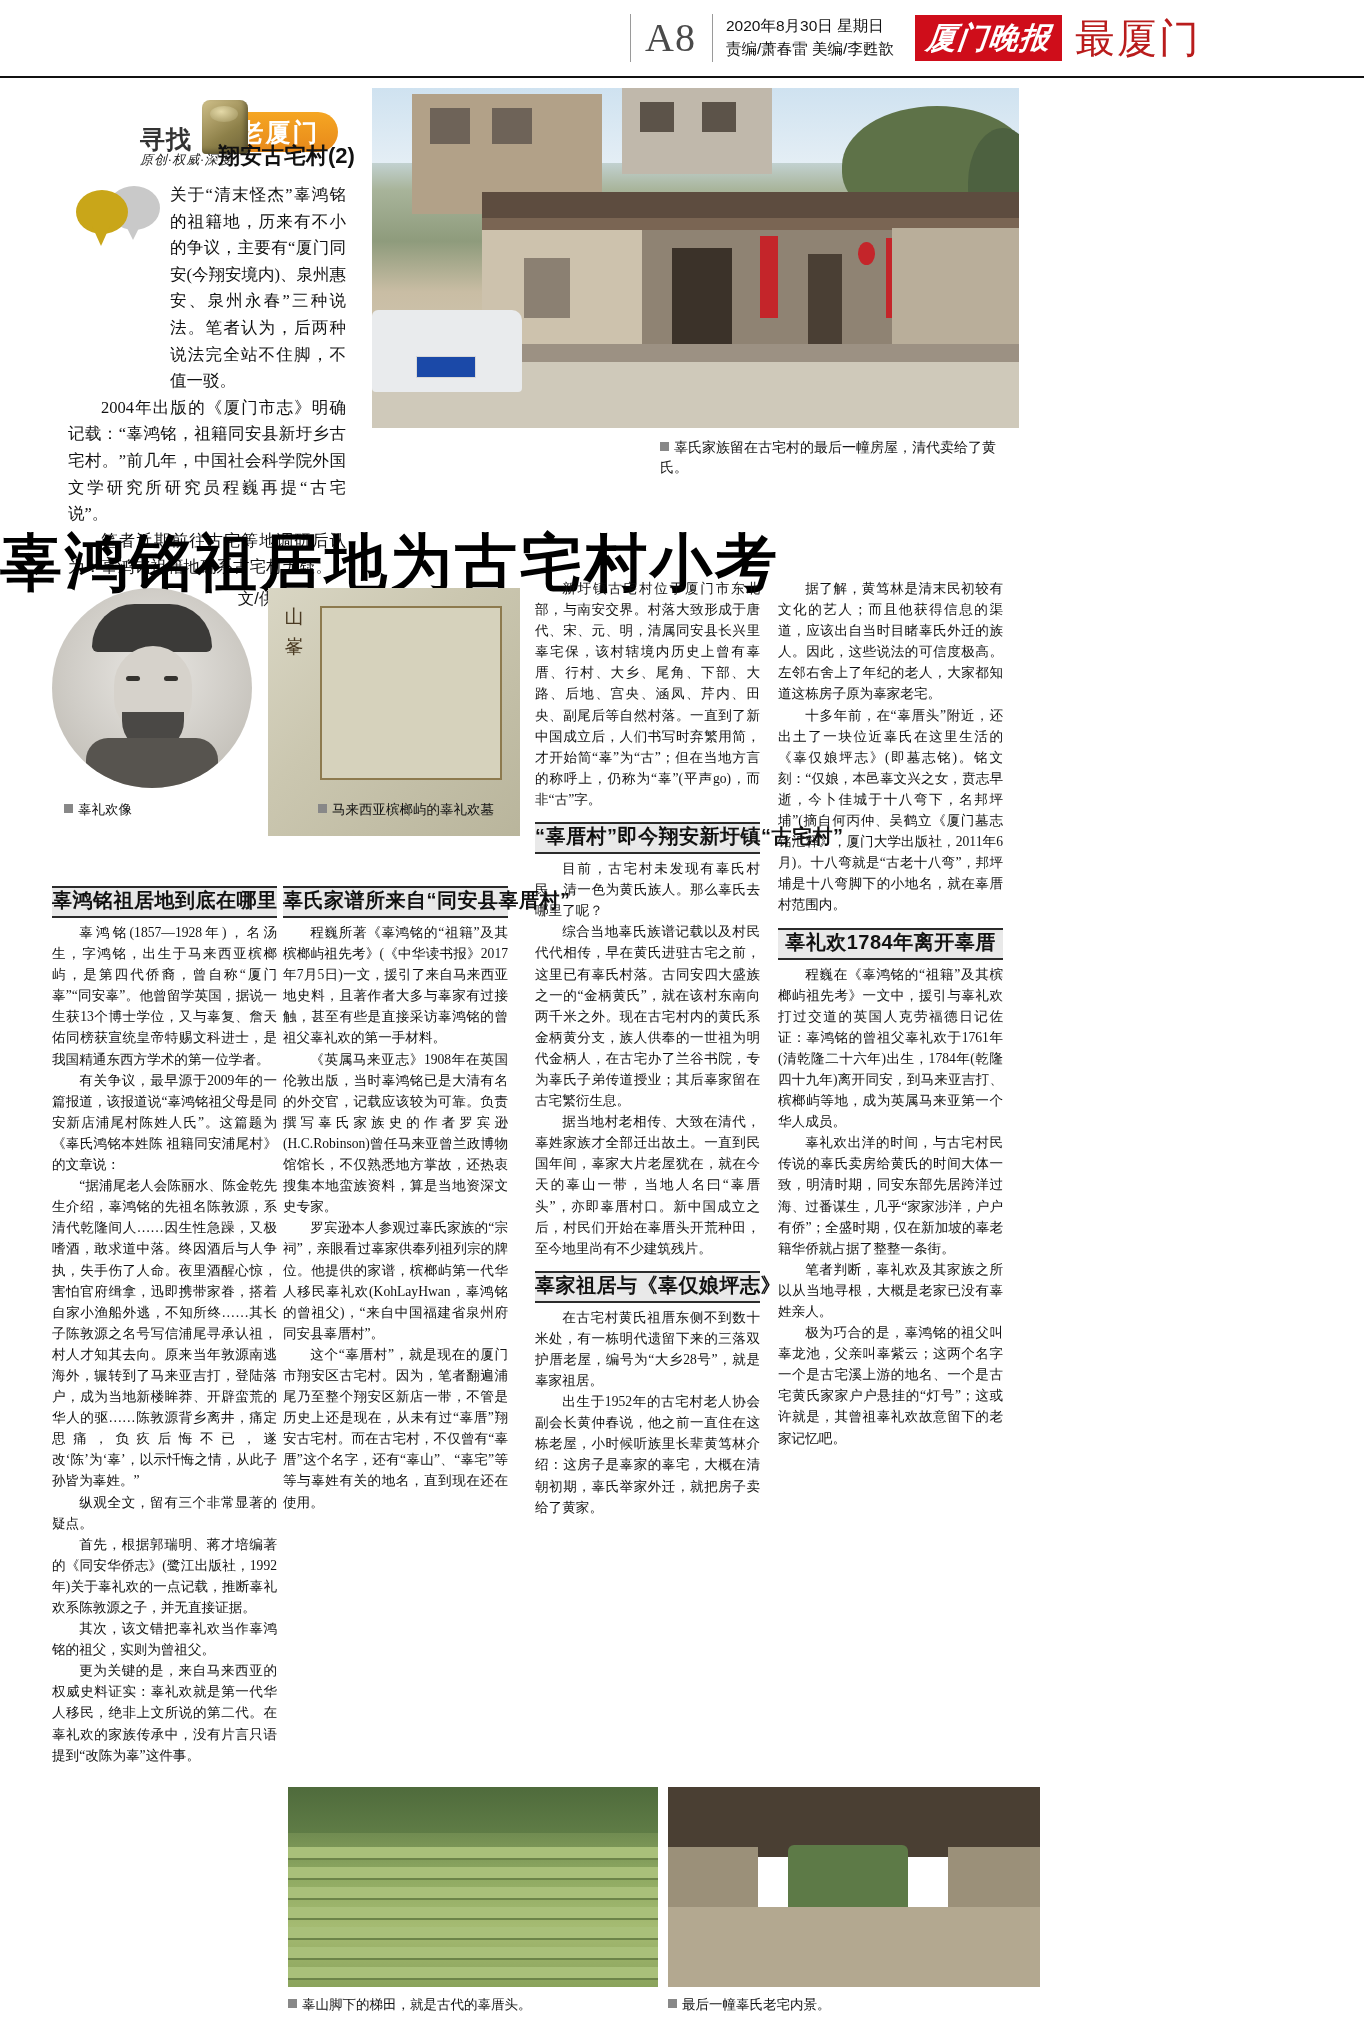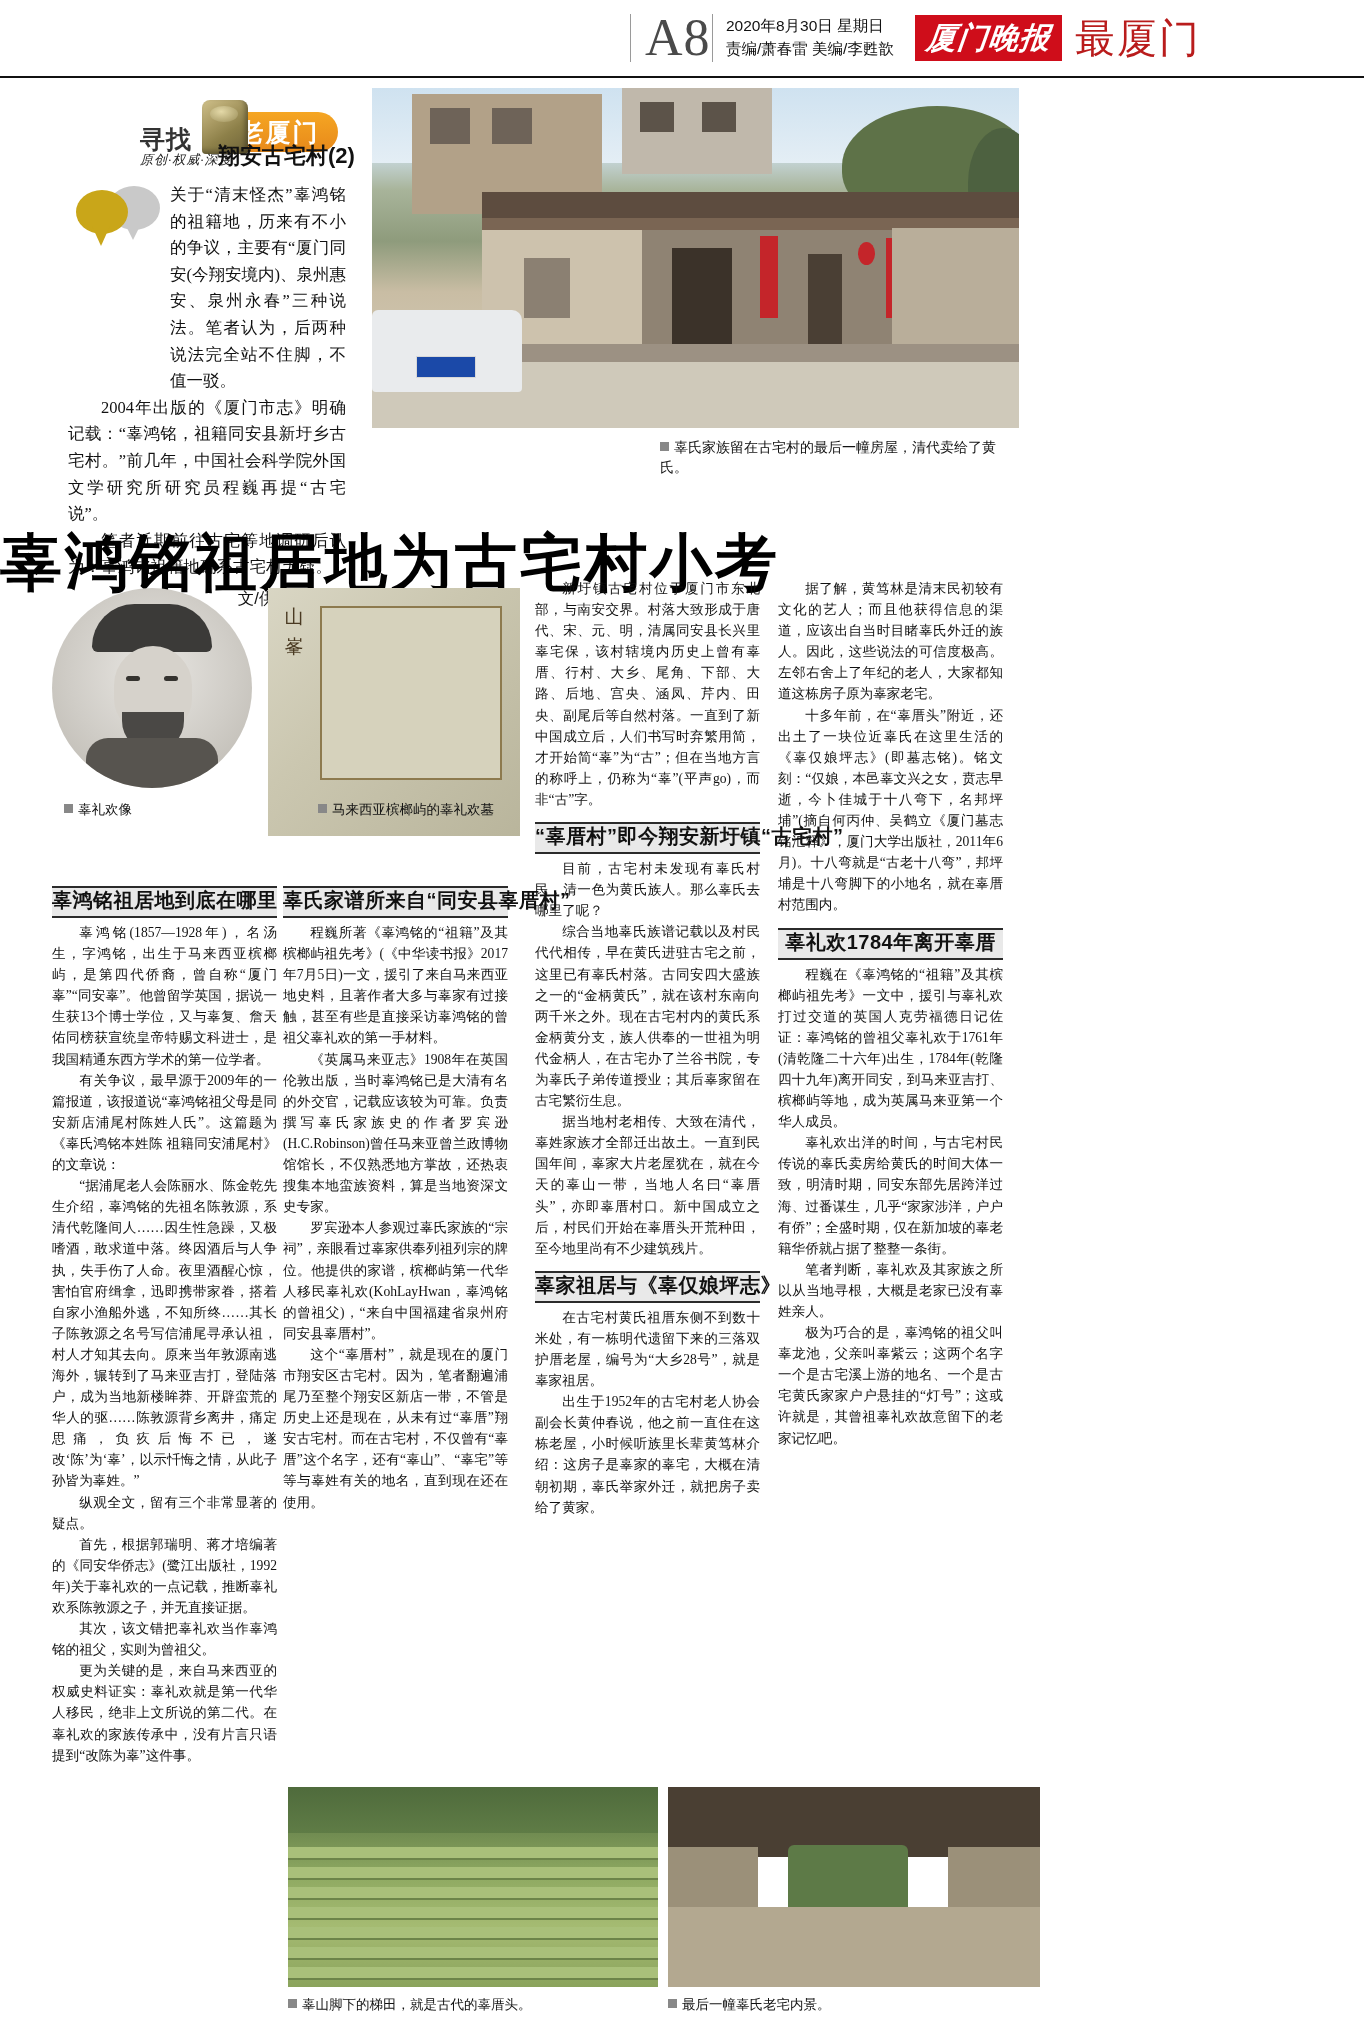--- a/index.html
+++ b/index.html
@@ -4,21 +4,21 @@
 <style>
   html,body{margin:0;padding:0;background:#fff;}
   body{width:1364px;height:2037px;position:relative;font-family:"Liberation Serif","DejaVu Serif",serif;color:#111;overflow:hidden;}
 
   
   #masthead{position:absolute;left:0;top:0;width:1364px;height:78px;}
   #masthead-rule{position:absolute;left:0;top:76px;width:1364px;height:2px;background:#111;}
   .mh-sep{position:absolute;top:14px;width:1px;height:48px;background:#9a9a9a;}
   #mh-sep1{left:630px;}
   #mh-sep2{left:712px;}
-  #page-no{position:absolute;left:645px;top:8px;font-size:52px;line-height:60px;color:#4a4a4a;font-family:"Liberation Serif",serif;letter-spacing:1px;}
+  #page-no{position:absolute;left:645px;top:8px;font-size:40px;line-height:60px;color:#4a4a4a;font-family:"Liberation Serif",serif;letter-spacing:1px;}
   #mh-dateblock{position:absolute;left:726px;top:14px;width:180px;font-family:"Liberation Sans","DejaVu Sans",sans-serif;font-size:15.5px;line-height:23px;color:#111;white-space:nowrap;}
   #mh-date{letter-spacing:0px;}
   #mh-editors{letter-spacing:0px;}
   #brandbox{position:absolute;left:915px;top:15px;width:147px;height:46px;background:#cf0d1a;}
   #brandbox span{display:block;color:#fff;font-size:30px;line-height:46px;text-align:center;font-family:"Liberation Serif",serif;font-style:italic;font-weight:bold;letter-spacing:1px;transform:skewX(-6deg);}
   #brandsub{position:absolute;left:1075px;top:10px;font-size:40px;line-height:56px;color:#b91c1c;font-family:"Liberation Sans",sans-serif;letter-spacing:2px;}
 
   
   #collogo{position:absolute;left:140px;top:100px;width:215px;height:68px;}
   #collogo-find{position:absolute;left:0px;top:24px;font-size:25px;line-height:30px;color:#333;font-family:Liberation Sans, sans-serif;font-weight:bold;letter-spacing:1px;}

